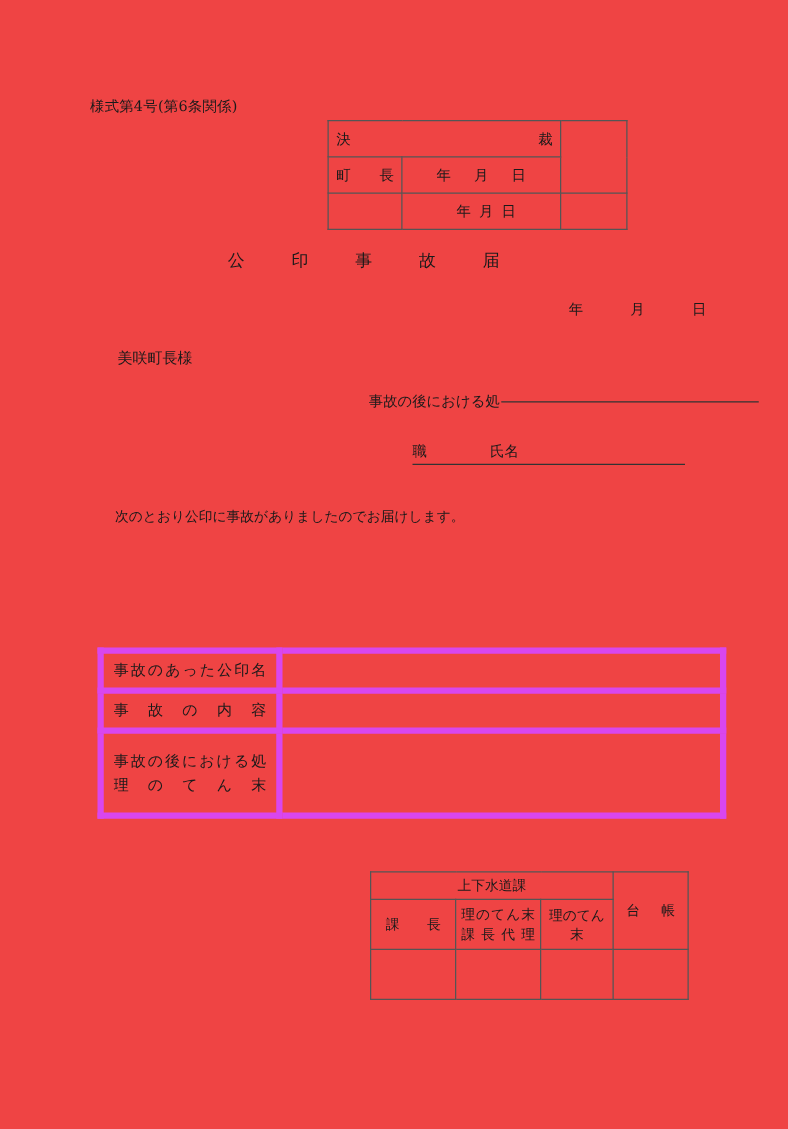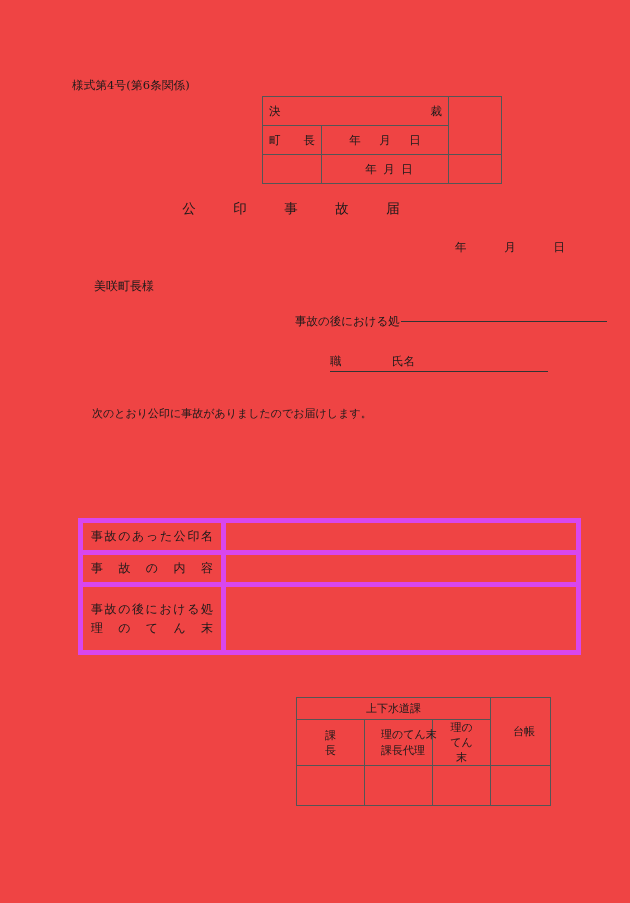--- a/index.html
+++ b/index.html
@@ -180,21 +180,21 @@
     top: 697px;
     border-collapse: collapse;
     table-layout: fixed;
     width: 254px;
   }
   .bottom-table td {
     border: 1px solid #555;
     font-size: 11px;
     text-align: center;
     vertical-align: middle;
-    padding: 0 16px;
+    padding: 0 4px;
   }
   .bt-head { height: 22px; font-size: 11.5px; }
   .bt-sub  { height: 40px; margin-left: 28px; }
   .bt-body { height: 40px; }
   .col-ka    { width: 68px; }
   .col-fuku  { width: 68px; }
   .col-hosa  { width: 58px; }
   .col-daicho{ width: 60px; }
 
   .spread-two {

